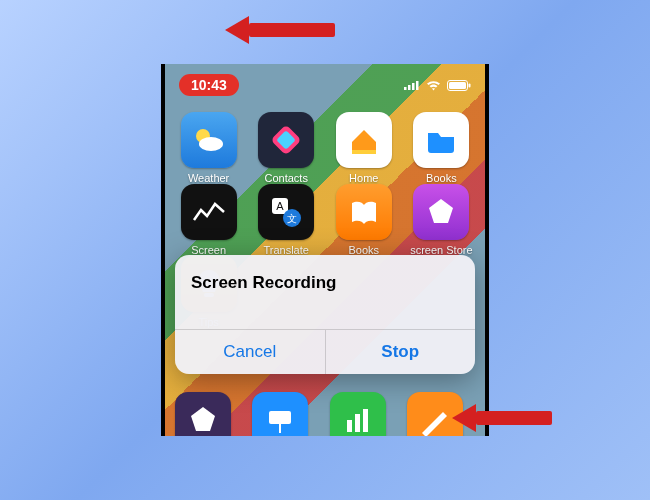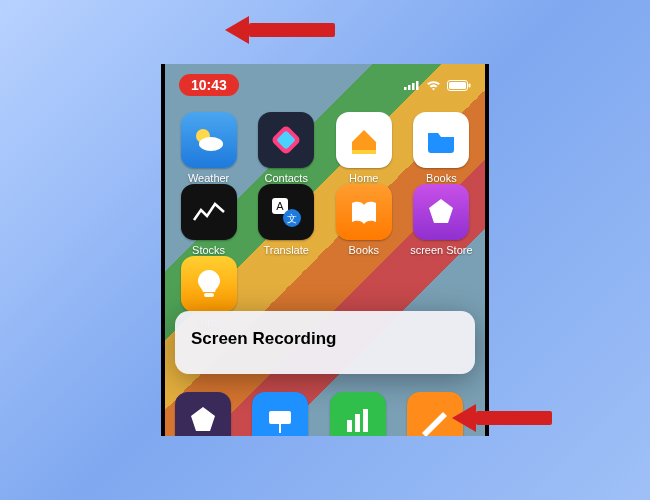--- a/index.html
+++ b/index.html
@@ -36,21 +36,21 @@
   .files{background:#fff;}
   .stocks{background:#111;}
   .translate{background:#111;}
   .books{background:linear-gradient(#ff9d2e,#ff7a00);}
   .itunes{background:linear-gradient(#c850e8,#9030d0);}
   .watch{background:#111;}
   .tips{background:linear-gradient(#ffcf30,#ff9a00);}
   
   .dialog{position:absolute;left:10px;right:10px;bottom:62px;background:rgba(240,240,245,.97);border-radius:14px;box-shadow:0 6px 30px rgba(0,0,0,.35);overflow:hidden;}
   .dialog-body{padding:18px 16px 20px;}
-  .dialog-title{font-size:17px;font-weight:600;color:#000;margin-bottom:5px;}
+  .dialog-title{font-size:17px;font-weight:600;color:#000;margin-bottom:16px;}
   .dialog-msg{font-size:13px;color:#333;}
   .dialog-actions{display:flex;border-top:1px solid rgba(0,0,0,.15);}
   .dialog-btn{flex:1;padding:12px 0;text-align:center;font-size:17px;color:#1577e6;background:transparent;border:none;}
   .dialog-btn+.dialog-btn{border-left:1px solid rgba(0,0,0,.15);font-weight:600;}
   
   .dock{position:absolute;bottom:-12px;left:0;right:0;display:grid;grid-template-columns:repeat(4,68px);justify-content:space-evenly;}
   .dock .app-tile{width:56px;height:56px;border-radius:13px;}
   .imovie{background:#3a2a5a;}
   .keynote{background:#1e90ff;}
   .numbers{background:#2fbf4a;}
@@ -137,21 +137,21 @@
               </svg>
             </div>
             <div class="app-label">Books</div>
           </div>
           <div class="app">
             <div class="app-tile stocks">
               <svg width="40" height="40" viewBox="0 0 40 40">
                 <polyline points="5,28 12,18 18,24 26,12 35,20" fill="none" stroke="#fff" stroke-width="2.5"></polyline>
               </svg>
             </div>
-            <div class="app-label">Stocks</div>
+            <div class="app-label">Screen</div>
           </div>
           <div class="app">
             <div class="app-tile translate">
               <svg width="40" height="40" viewBox="0 0 40 40">
                 <rect x="6" y="6" width="16" height="16" rx="3" fill="#fff"></rect>
                 <text x="14" y="18" font-size="11" text-anchor="middle" fill="#111" font-family="Arial">A</text>
                 <circle cx="26" cy="26" r="9" fill="#1e7adc"></circle>
                 <text x="26" y="30" font-size="10" text-anchor="middle" fill="#fff" font-family="Arial">文</text>
               </svg>
             </div>
@@ -180,20 +180,24 @@
                 <rect x="15" y="29" width="10" height="4" rx="2" fill="#fff"></rect>
               </svg>
             </div>
             <div class="app-label">Tips</div>
           </div>
         </div>
 
       <div class="dialog">
         <div class="dialog-body">
           <div class="dialog-title">Screen Recording</div>
+        </div>
+        <div class="dialog-actions">
+          <button class="dialog-btn">Cancel</button>
+          <button class="dialog-btn">Stop</button>
         </div>
       </div>
 
       <div class="dock" id="dock-row">
           <div class="app-tile imovie">
             <svg width="40" height="40" viewBox="0 0 40 40">
               <path d="M20 7 L32 16 L27 31 H13 L8 16 Z" fill="#fff"></path>
             </svg>
           </div>
           <div class="app-tile keynote">

